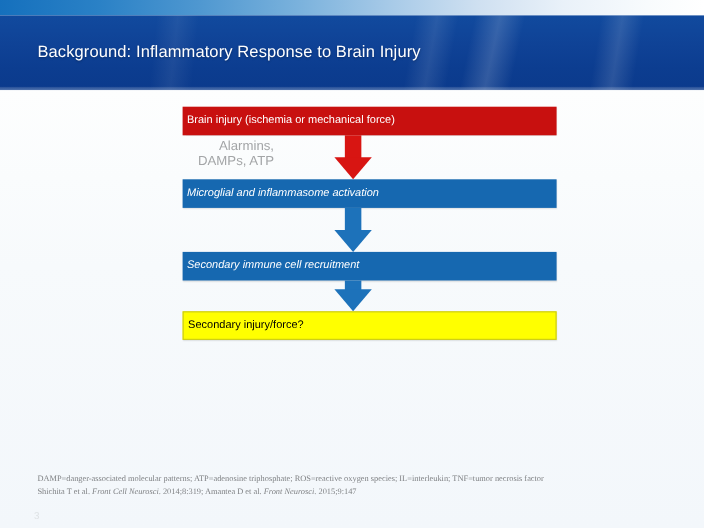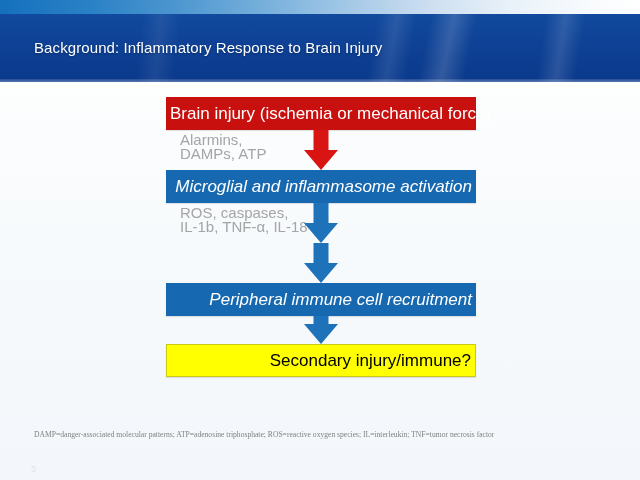--- a/index.html
+++ b/index.html
@@ -83,25 +83,25 @@
   
   .flow {
     position: absolute;
     left: 166px;
     top: 15px;
     width: 310px;
   }
 
   .fbox {
     position: relative;
-    width: 310px;
+    width: 340px;
     box-sizing: border-box;
-    text-align: right;
+    text-align: left;
     color: #ffffff;
-    font-size: 17px;
+    font-size: 10px;
     line-height: 1;
     padding: 8px 4px 8px 4px;
     white-space: nowrap;
     box-shadow: 0 1px 1px rgba(0,0,0,0.10);
   }
   .fbox.red    { background: #c8100f; }
   .fbox.blue   { background: #1668b0; font-style: italic; }
   .fbox.yellow {
     background: #ffff00;
     color: #000000;
@@ -115,23 +115,23 @@
     width: 310px;
     height: 40px;
   }
   .gap.short { height: 28px; }
 
   .caption {
     position: absolute;
     left: 14px;
     top: 3px;
     color: #a3a5a7;
-    font-size: 15px;
+    font-size: 12px;
     line-height: 13.5px;
-    text-align: left;
+    text-align: right;
     white-space: pre-line;
   }
 
   
   .arrow {
     position: absolute;
     left: 50%;
     transform: translateX(-50%);
     top: 0;
     width: 34px;
@@ -202,49 +202,42 @@
       <div class="caption">Alarmins,
 DAMPs, ATP</div>
       <div class="arrow red">
         <div class="shaft"></div>
           <div class="head"></div>
       </div>
     </div>
 
     <div class="fbox blue">Microglial and inflammasome activation</div>
 
-    <div class="gap">
-      <div class="caption">ROS, caspases,
-IL-1b, TNF-α, IL-18</div>
-      <div class="arrow blue">
-        <div class="shaft"></div>
-          <div class="head"></div>
-      </div>
-    </div>
 
 
     <div class="gap">
       <div class="arrow blue">
         <div class="shaft"></div>
           <div class="head"></div>
       </div>
     </div>
 
-    <div class="fbox blue">Peripheral immune cell recruitment</div>
+    <div class="fbox blue">Secondary immune cell recruitment</div>
 
     <div class="gap short">
       <div class="arrow blue">
         <div class="shaft"></div>
           <div class="head"></div>
       </div>
     </div>
 
-    <div class="fbox yellow">Secondary injury/immune?</div>
+    <div class="fbox yellow">Secondary injury/force?</div>
 
   </div>
 
   <div class="footnote">
     <div>DAMP=danger-associated molecular patterns; ATP=adenosine triphosphate; ROS=reactive oxygen species; IL=interleukin; TNF=tumor necrosis factor</div>
+    <div class="ref-line"><span>Shichita T et al. </span><i>Front Cell Neurosci</i><span>. 2014;8:319; </span><span>Amantea D et al. </span><i>Front Neurosci</i><span>. 2015;9:147</span></div>
   </div>
 
   <div class="slide-number">3</div>
 
 </div>
 
 </body></html>

